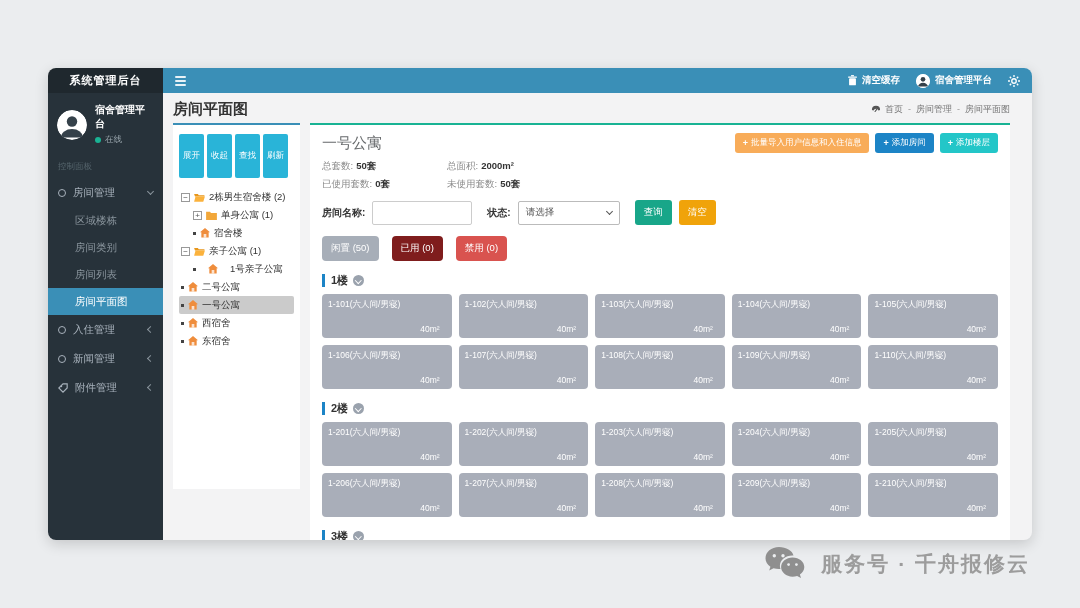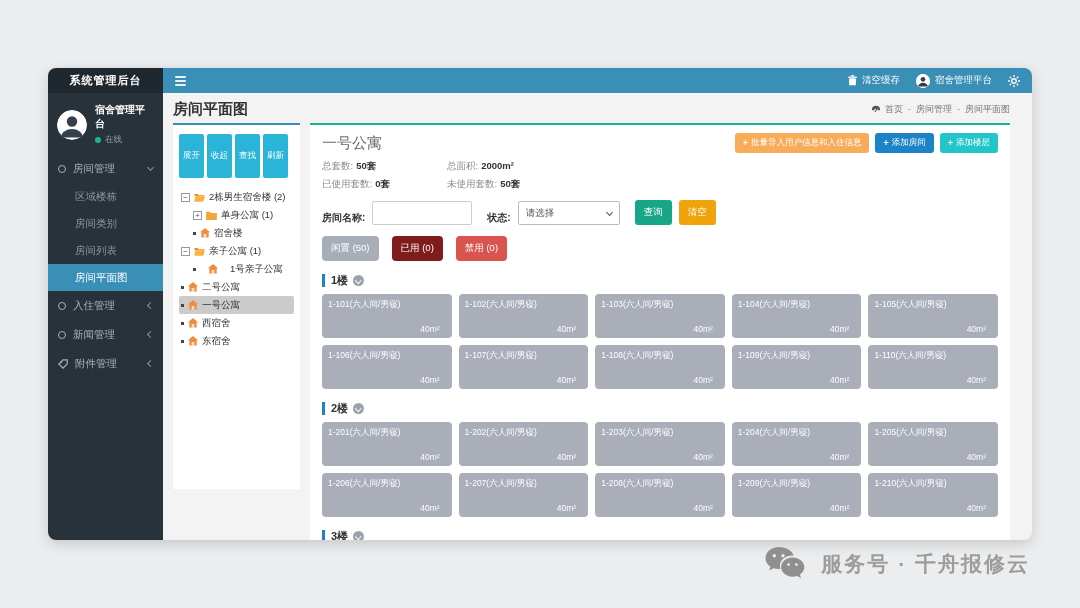--- a/index.html
+++ b/index.html
@@ -8,21 +8,21 @@
   .card { position:absolute; left:48px; top:68px; width:984px; height:472px; background:#f3f3f4;
           border-radius:8px; box-shadow:0 4px 14px rgba(0,0,0,.16); overflow:hidden; display:flex; flex-direction:column; }
 
   
   .topbar { height:25px; display:flex; flex-shrink:0; }
   .topbar-brand { width:115px; background:#1f282e; color:#fff; font-size:11px; font-weight:bold;
                   display:flex; align-items:center; justify-content:center; letter-spacing:1px; }
   .topbar-main { flex:1; background:#3a8fb7; display:flex; align-items:center; padding:0 12px; }
   .hamburger { display:flex; flex-direction:column; gap:2px; cursor:pointer; }
   .hamburger i { display:block; width:11px; height:2px; background:#e8f2f7; border-radius:1px; }
-  .topbar-right { margin-left:auto; display:flex; align-items:center; gap:16px; color:#fff; font-size:9.5px; }
+  .topbar-right { margin-left:auto; display:flex; align-items:center; gap:16px; color:#fff; font-size:9.5px;font-weight:bold; }
   .tb-item { display:flex; align-items:center; gap:5px; cursor:pointer; }
   .mini-avatar { width:14px; height:14px; border-radius:50%; background:#fff; display:flex; align-items:center; justify-content:center; overflow:hidden; }
 
   
   .bodyrow { flex:1; display:flex; min-height:0; }
   .sidebar { width:115px; background:#27323a; flex-shrink:0; }
   .content { flex:1; display:flex; flex-direction:column; min-width:0; }
 
   
   .user { padding:10px 9px 8px; display:flex; gap:8px; align-items:center; }
@@ -64,21 +64,21 @@
   .main-head { display:flex; align-items:center; justify-content:space-between; }
   .building-title { font-size:15px; color:#676a6c; }
   .actions { display:flex; gap:6px; }
   .action-btn { color:#fff; font-size:8.5px; border:none; border-radius:3px; padding:4px 8px; display:flex; align-items:center; gap:3px; cursor:pointer; font-family:inherit; }
   .plus { font-weight:bold; font-size:9px; }
 
   .stats { margin-top:7px; display:grid; grid-template-columns:125px 220px; row-gap:5px; font-size:9.5px; }
   .stat-label { color:#888; }
   .stat-value { color:#333; font-weight:bold; margin-left:3px; }
 
-  .filter-row { display:flex; align-items:flex-end; gap:7px; margin-top:9px; font-size:10px; }
+  .filter-row { display:flex; align-items:center; gap:7px; margin-top:9px; font-size:10px; }
   .filter-label { font-weight:bold; color:#333; }
   .text-input { width:100px; height:24px; border:1px solid #ccc; border-radius:2px; font-family:inherit; font-size:10px; padding:0 5px; }
   .select { width:102px; height:24px; border:1px solid #bbb; border-radius:2px; background:#fff; display:flex; align-items:center;
             justify-content:space-between; padding:0 7px; color:#555; font-size:9.5px; cursor:pointer; }
   .select .chev { border-color:#555; margin:0; transform:rotate(45deg); margin-top:-2px; }
   .btn { color:#fff; font-size:9.5px; border:none; border-radius:3px; padding:6px 9px; cursor:pointer; font-family:inherit; }
   .btn-search { background:#18a689; margin-left:8px; }
   .btn-clear { background:#f0a30a; }
 
   .legend-row { display:flex; gap:13px; margin-top:11px; }
@@ -165,20 +165,21 @@
               </svg>
           </span>
           <span class="user-meta">
             <span class="user-name">宿舍管理平台</span>
             <span class="user-status">
               <i class="status-dot"></i>
               <span>在线</span>
             </span>
           </span>
         </div>
+        <div class="section-label">控制面板</div>
         <div id="sidebar-menu">
             <div class="menu-item">
               <span class="menu-circle"></span>
               <span>房间管理</span>
               <i class="chev down"></i>
             </div>
             <div class="submenu-item">区域楼栋</div>
             <div class="submenu-item">房间类别</div>
             <div class="submenu-item">房间列表</div>
             <div class="submenu-item active">房间平面图</div>

